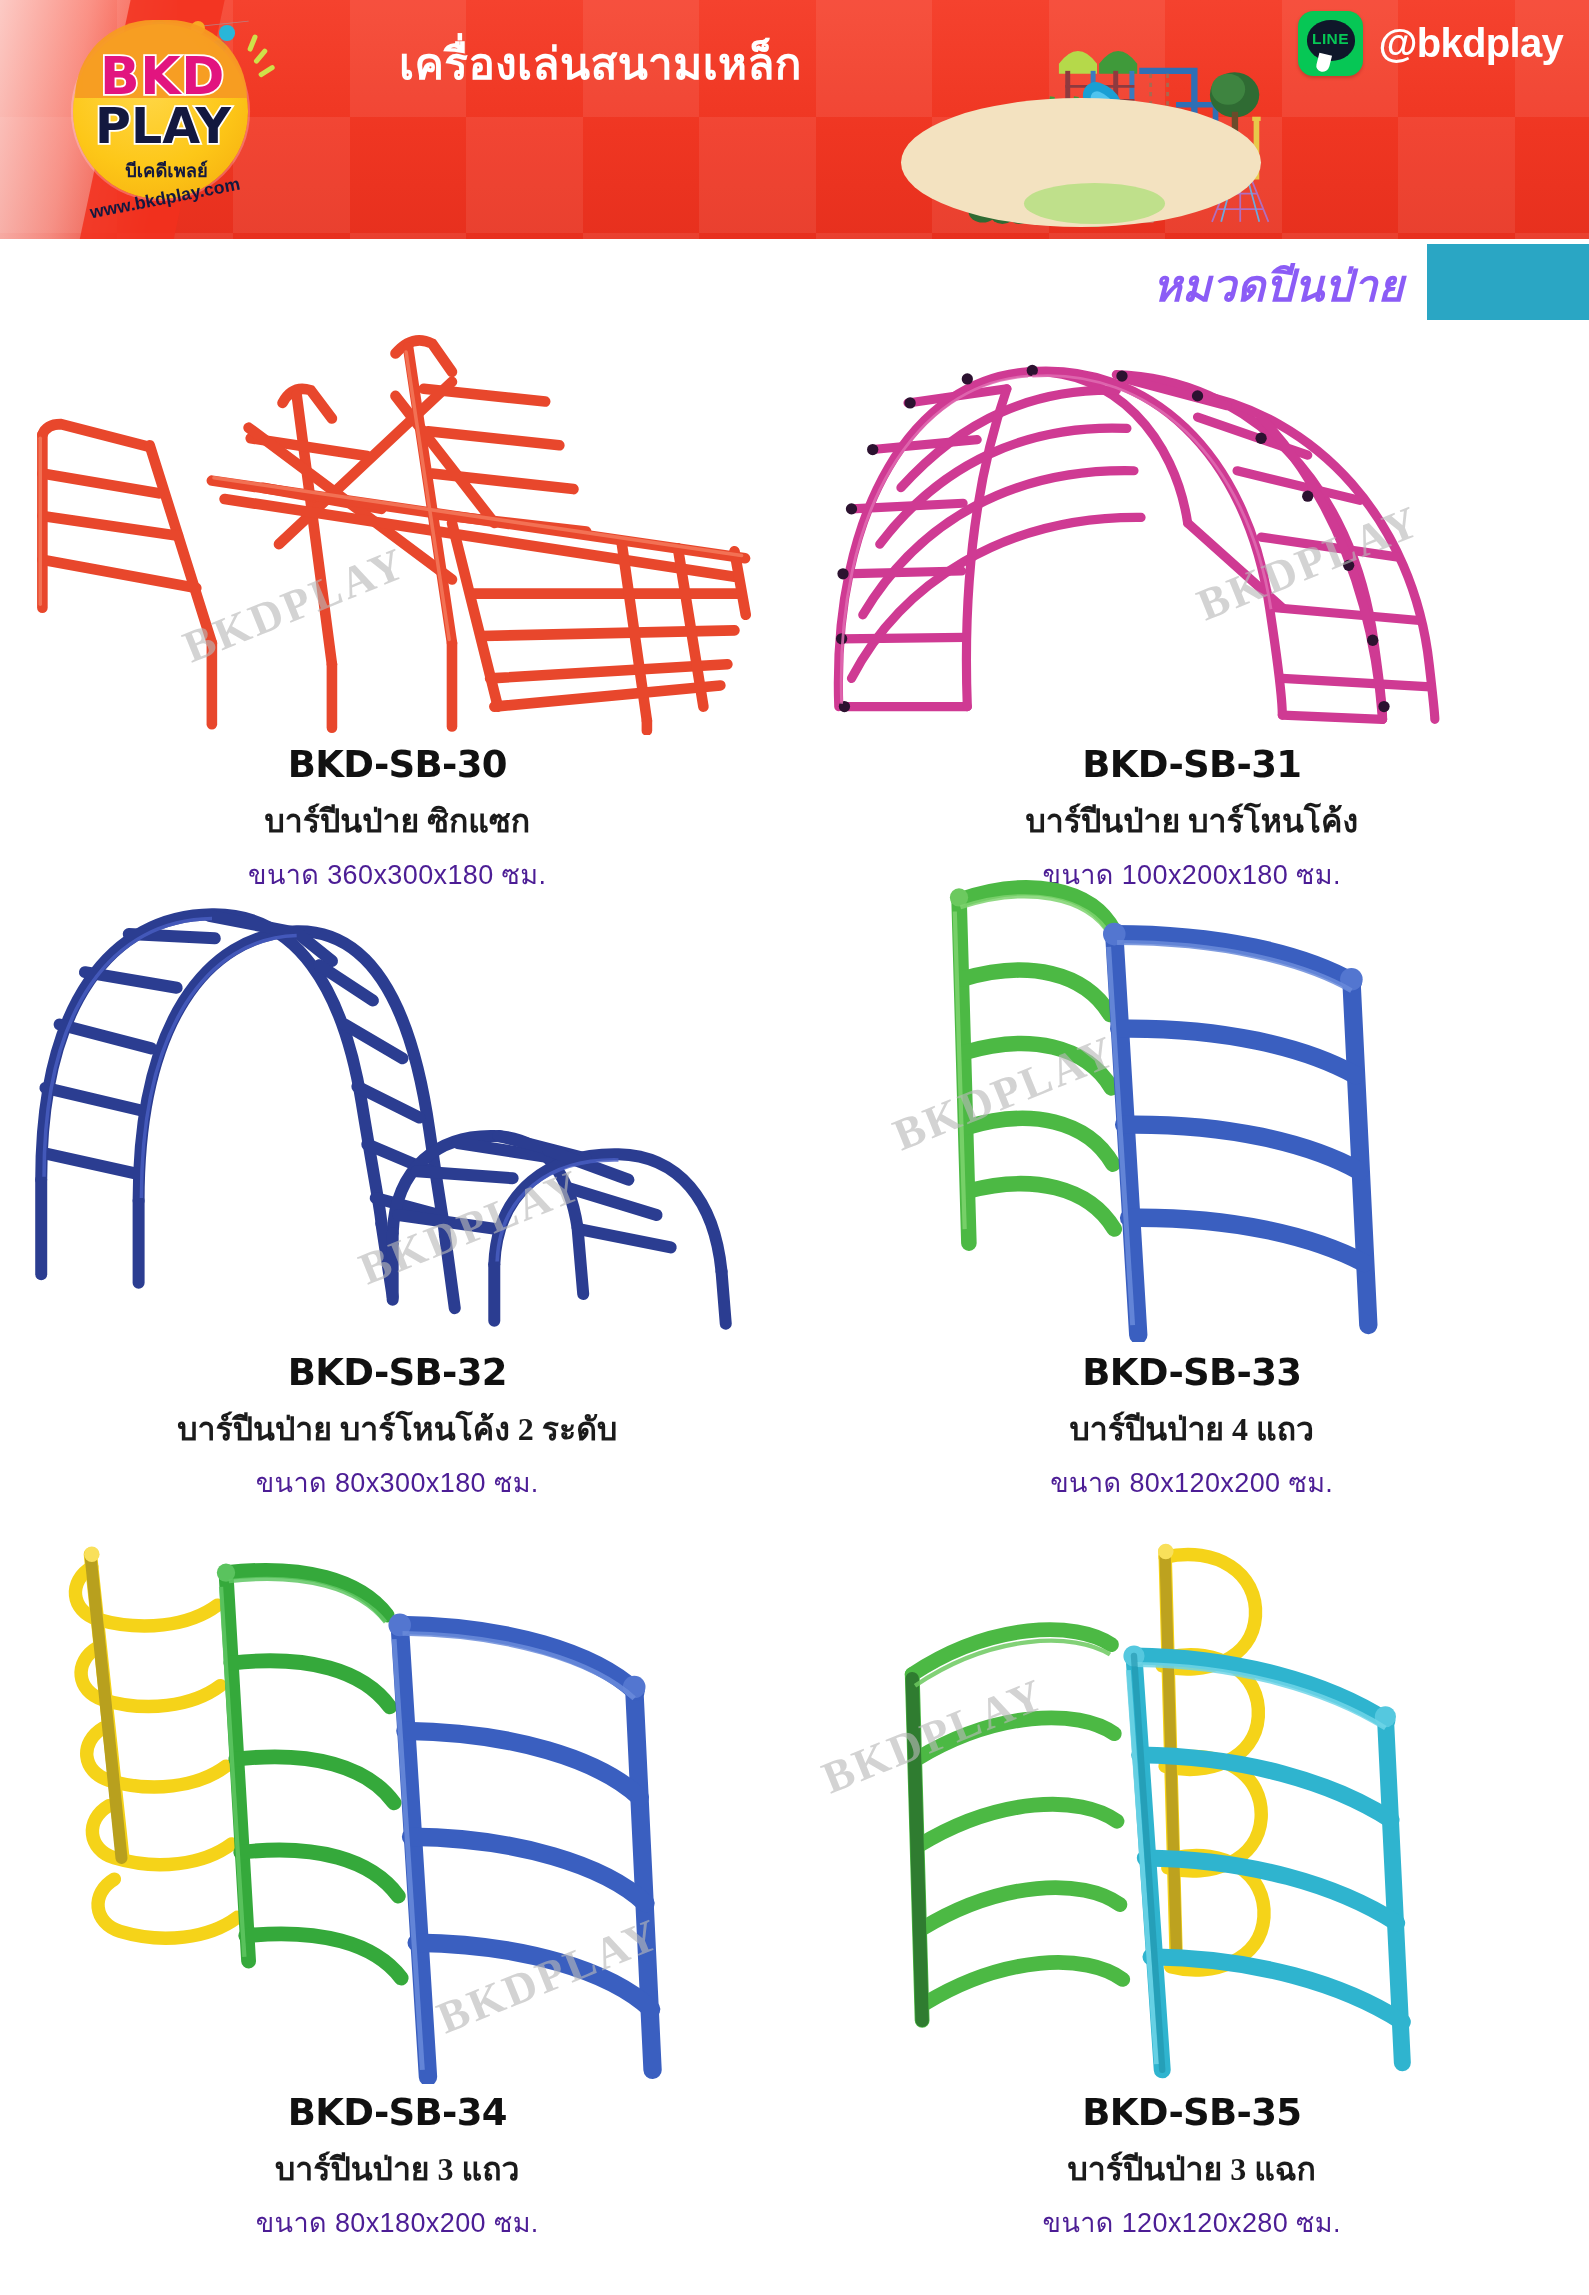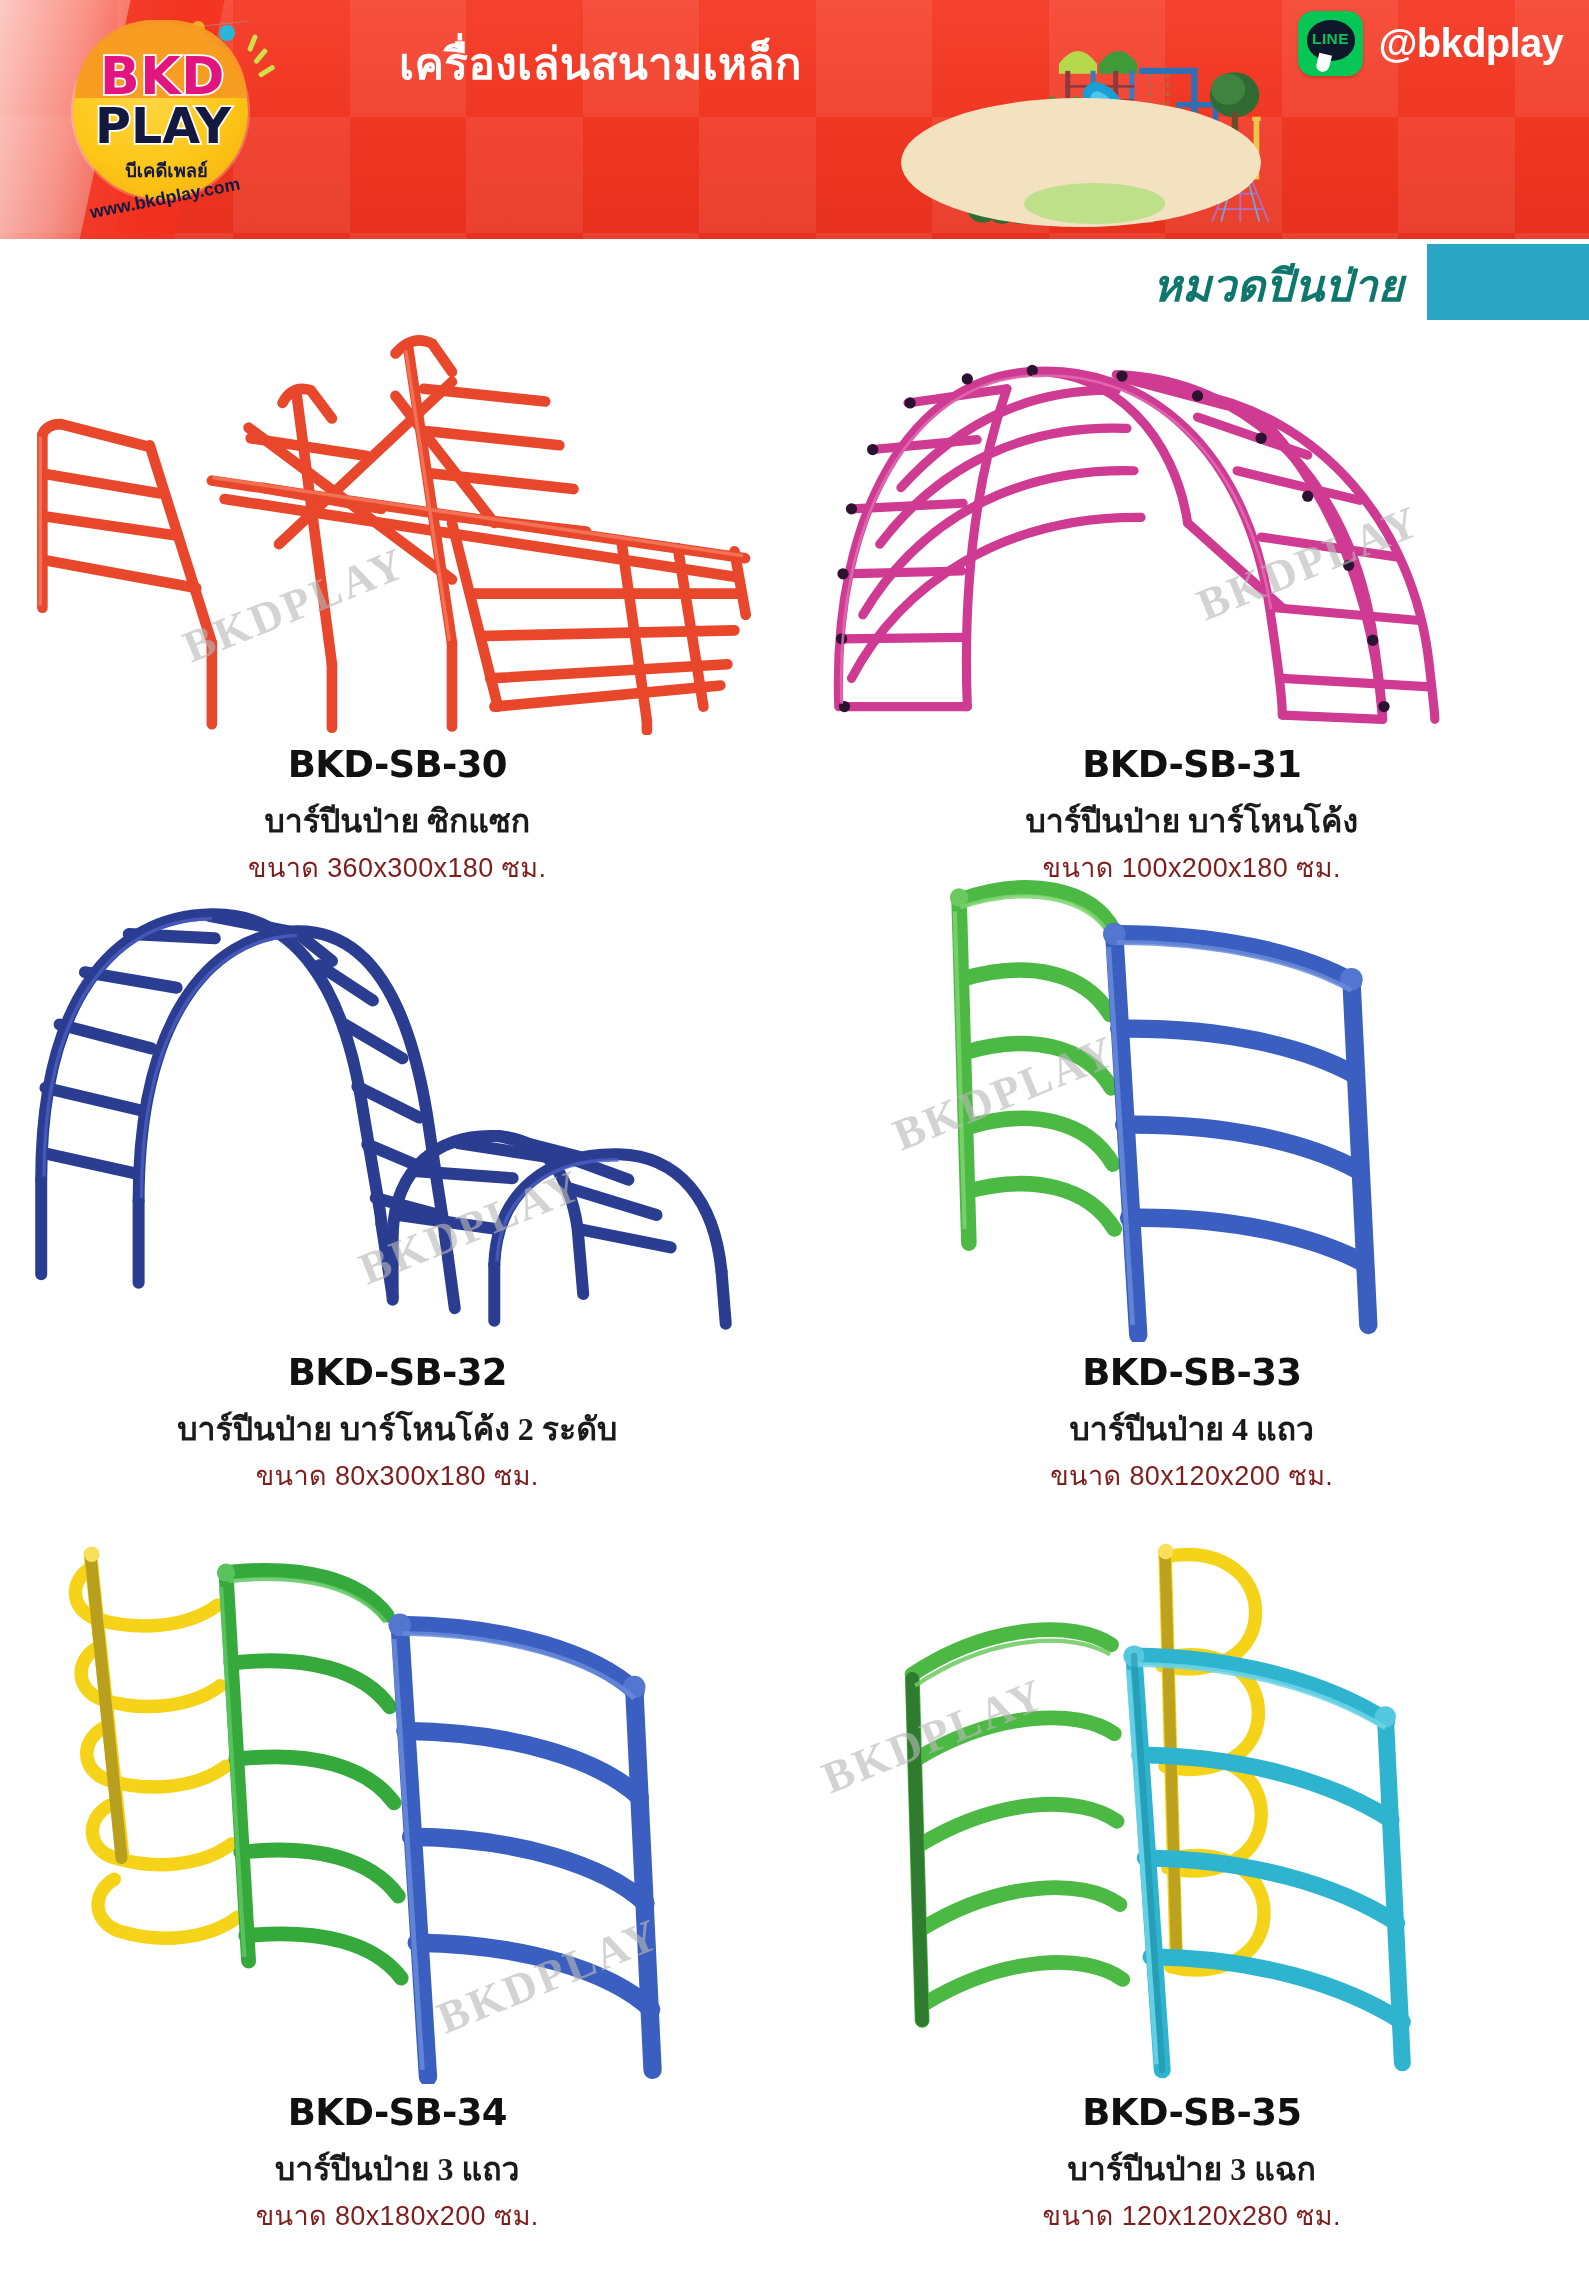--- a/index.html
+++ b/index.html
@@ -116,21 +116,21 @@
   }
   .line-text{ color:#fff; font-size:40px; font-weight:700; letter-spacing:-0.7px; }
 
   
   .cat-wrap{ position:absolute; left:0; top:237px; width:1589px; height:90px; }
   .cat-block{
     position:absolute; right:0; top:7px; width:162px; height:76px; background:#2aa6c4;
   }
   .cat-label{
     position:absolute; right:185px; top:12.7px;
-    font-size:44px; font-weight:700; font-style:italic; color:#0f766e;
+    font-size:44px; font-weight:700; font-style:italic; color:#8b5cf6;
     letter-spacing:0.4px;
   }
 
   
   .grid{ position:absolute; left:0; top:311px; width:1589px; }
   .row{ display:flex; width:1589px; }
   .cell{ position:relative; width:795px; }
   .r1 .cell{ height:537px; }
   .r2 .cell{ height:678px; }
   .r3 .cell{ height:735px; }
@@ -140,21 +140,21 @@
   .r2 .art{ height:494px; }
   .r3 .art{ height:558px; }
   .art svg{ position:absolute; left:0; top:0; width:100%; height:100%; }
 
   .caption{ position:absolute; left:0; right:0; text-align:center; }
   .code{
     font-family:"DejaVu Sans", sans-serif;
     font-size:37px; font-weight:900; color:#111; letter-spacing:-0.7px;
   }
   .name{ font-size:32px; font-weight:700; color:#1b1b1b; margin-top:8.5px;font-family:Liberation Serif, serif; }
-  .dim{ font-size:27px; font-weight:400; color:#7f1d1d; margin-top:0; letter-spacing:0.4px; }
+  .dim{ font-size:27px; font-weight:400; color:#4c1d95; margin-top:7px; letter-spacing:0.4px; }
 
   
   .wm{
     position:absolute; font-family:"Liberation Serif","DejaVu Serif",serif;
     font-weight:700; color:#b9b9b9; opacity:.62; letter-spacing:2.8px;
     transform: rotate(-22deg); pointer-events:none; white-space:nowrap;
   }
 </style>
 </head>
 <body>

